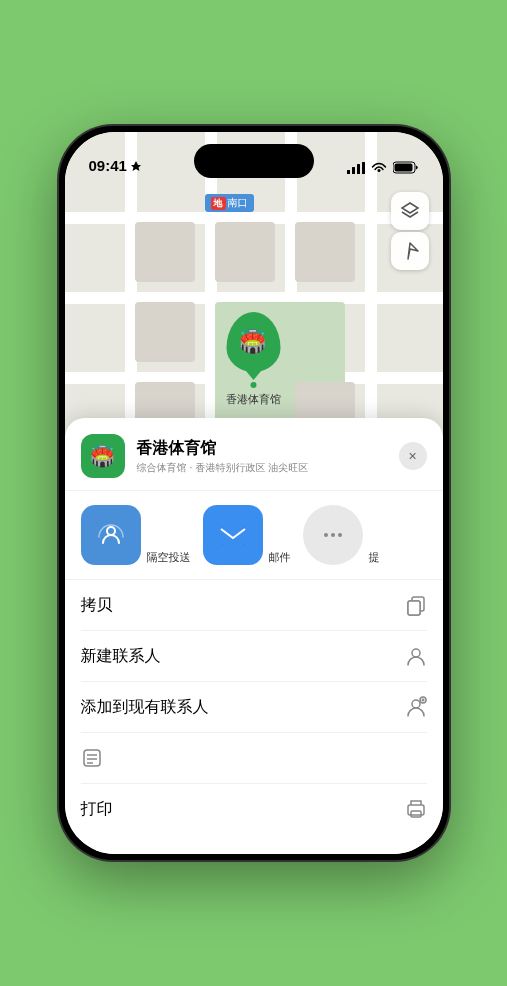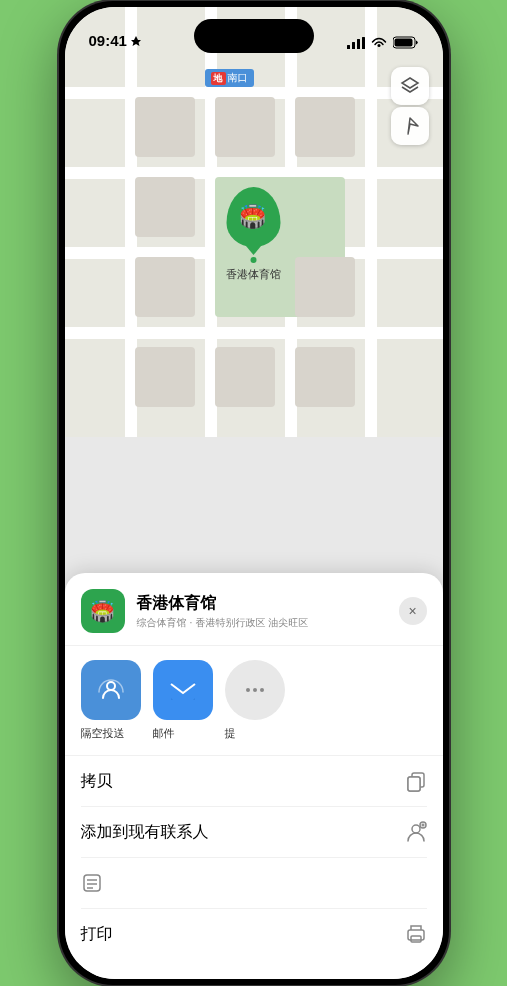--- a/index.html
+++ b/index.html
@@ -7,21 +7,21 @@
       width: 507px;
       height: 986px;
       background: #7dc96e;
       display: flex;
       align-items: center;
       justify-content: center;
       font-family: -apple-system, 'PingFang SC', 'Helvetica Neue', sans-serif;
     }
     .phone-frame {
       width: 390px;
-      height: 984px;
+      height: 734px;
       background: #000;
       border-radius: 54px;
       position: relative;
       box-shadow: 0 0 0 2px #333, 0 20px 60px rgba(0,0,0,0.4);
       overflow: hidden;
     }
     .phone-screen {
       position: absolute;
       top: 6px; left: 6px; right: 6px; bottom: 6px;
       border-radius: 50px;
@@ -242,22 +242,22 @@
     
     .share-row {
       display: flex;
       padding: 14px 16px;
       gap: 12px;
       overflow-x: auto;
       border-bottom: 1px solid #f0f0f0;
     }
     .share-item {
       display: flex;
-      flex-direction: column;
-      align-items: flex-start;
+      flex-direction: row;
+      align-items: flex-end;
       gap: 6px;
       min-width: 60px;
     }
     .share-icon-wrap {
       width: 60px;
       height: 60px;
       border-radius: 14px;
       display: flex;
       align-items: center;
       justify-content: center;
@@ -480,20 +480,27 @@
 
         <div class="action-row">
           <span class="action-label">拷贝</span>
           <svg width="22" height="22" viewBox="0 0 22 22" class="action-icon">
             <rect x="7" y="3" width="12" height="14" rx="2" fill="none" stroke="#888" stroke-width="1.5"></rect>
             <rect x="3" y="7" width="12" height="14" rx="2" fill="none" stroke="#888" stroke-width="1.5"></rect>
             <rect x="3" y="7" width="12" height="14" rx="2" fill="white" stroke="#888" stroke-width="1.5"></rect>
           </svg>
         </div>
 
+        <div class="action-row">
+          <span class="action-label">新建联系人</span>
+          <svg width="22" height="22" viewBox="0 0 22 22" class="action-icon">
+            <circle cx="11" cy="8" r="4" fill="none" stroke="#888" stroke-width="1.5"></circle>
+            <path d="M3 20c0-4.4 3.6-8 8-8s8 3.6 8 8" fill="none" stroke="#888" stroke-width="1.5" stroke-linecap="round"></path>
+          </svg>
+        </div>
 
         <div class="action-row">
           <span class="action-label">添加到现有联系人</span>
           <svg width="22" height="22" viewBox="0 0 22 22" class="action-icon">
             <circle cx="11" cy="8" r="4" fill="none" stroke="#888" stroke-width="1.5"></circle>
             <path d="M3 20c0-4.4 3.6-8 8-8s8 3.6 8 8" fill="none" stroke="#888" stroke-width="1.5" stroke-linecap="round"></path>
             <circle cx="18" cy="4" r="3" fill="none" stroke="#888" stroke-width="1.5"></circle>
             <line x1="16.5" y1="4" x2="19.5" y2="4" stroke="#888" stroke-width="1.5"></line>
             <line x1="18" y1="2.5" x2="18" y2="5.5" stroke="#888" stroke-width="1.5"></line>
           </svg>

